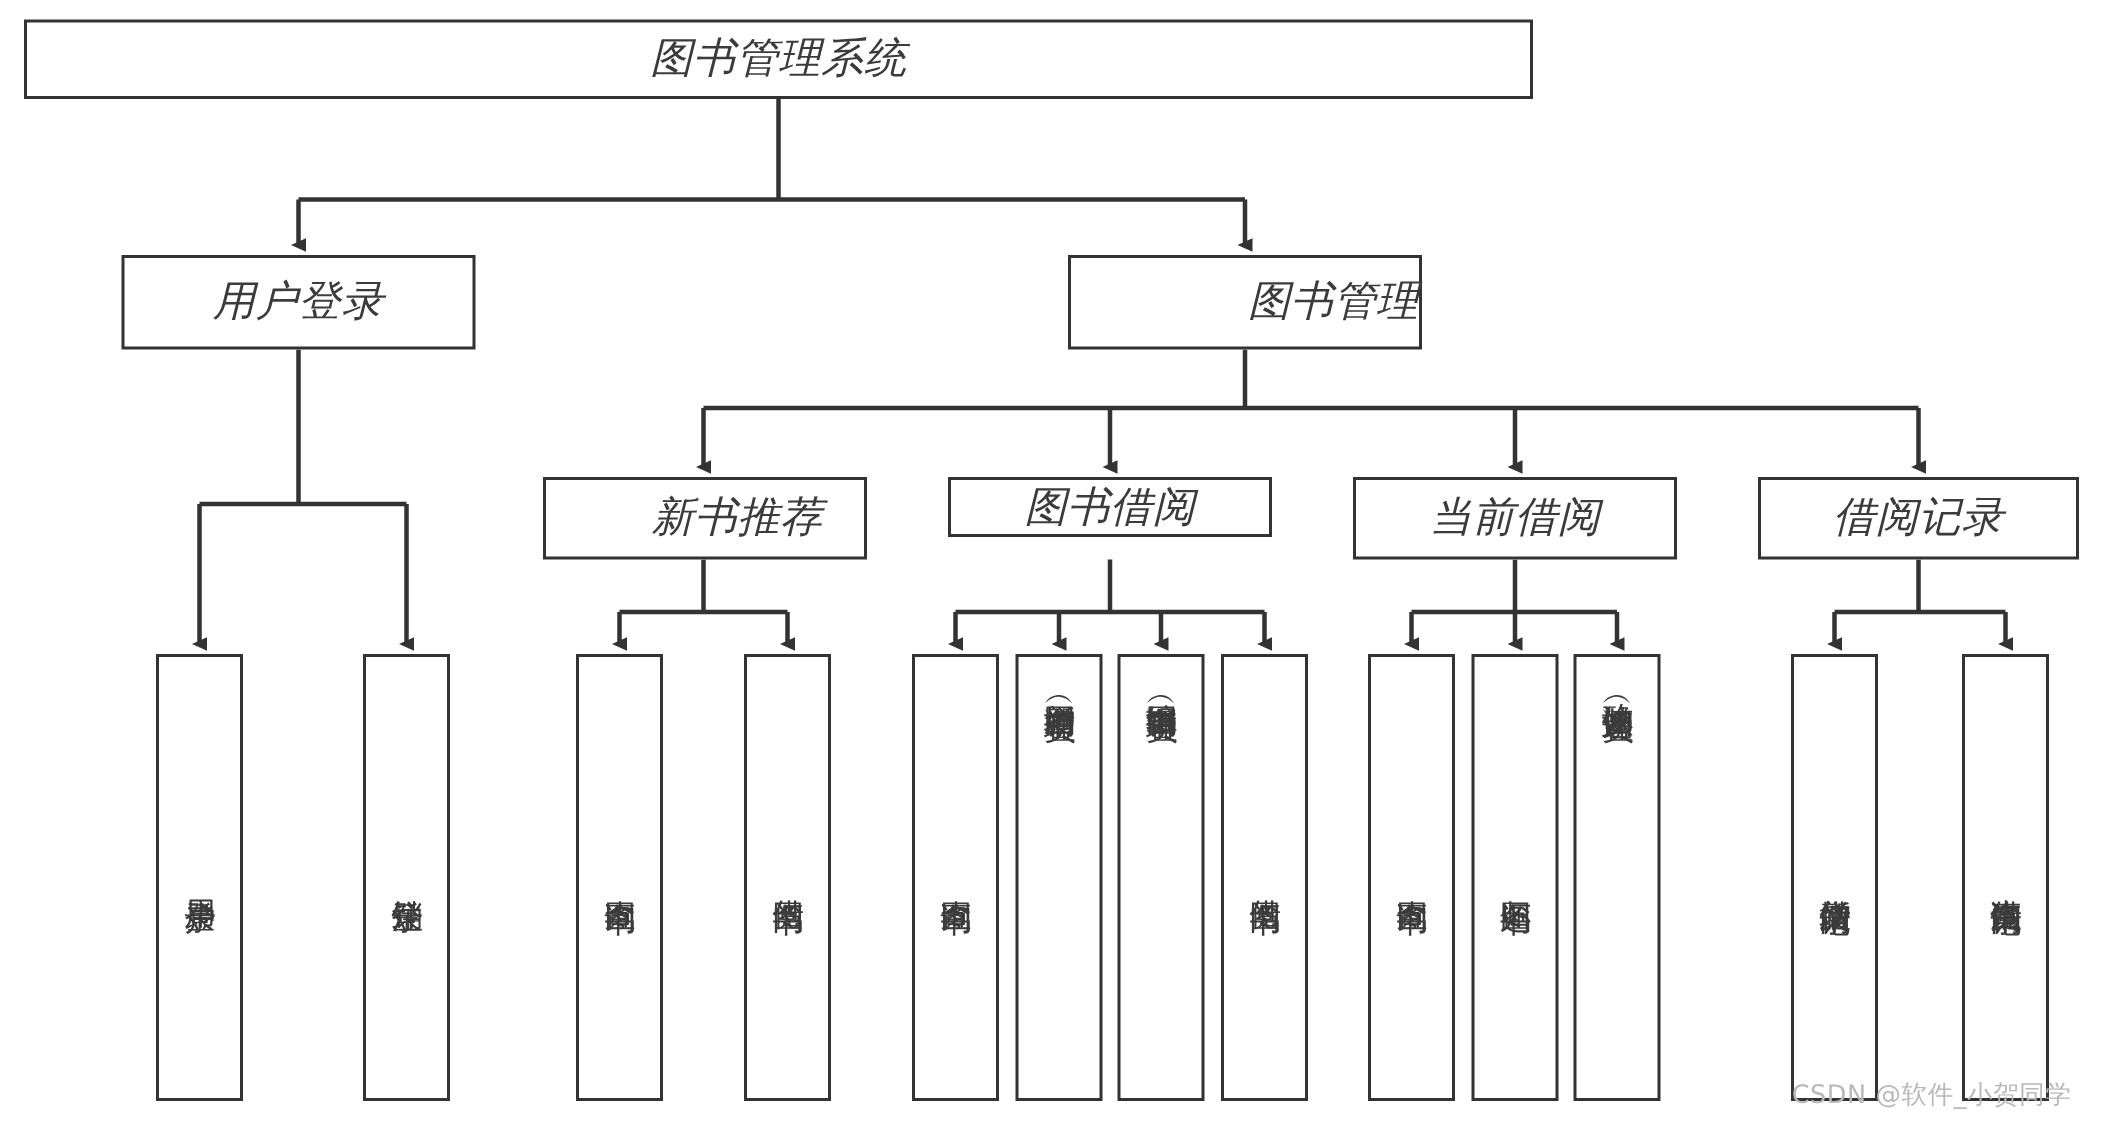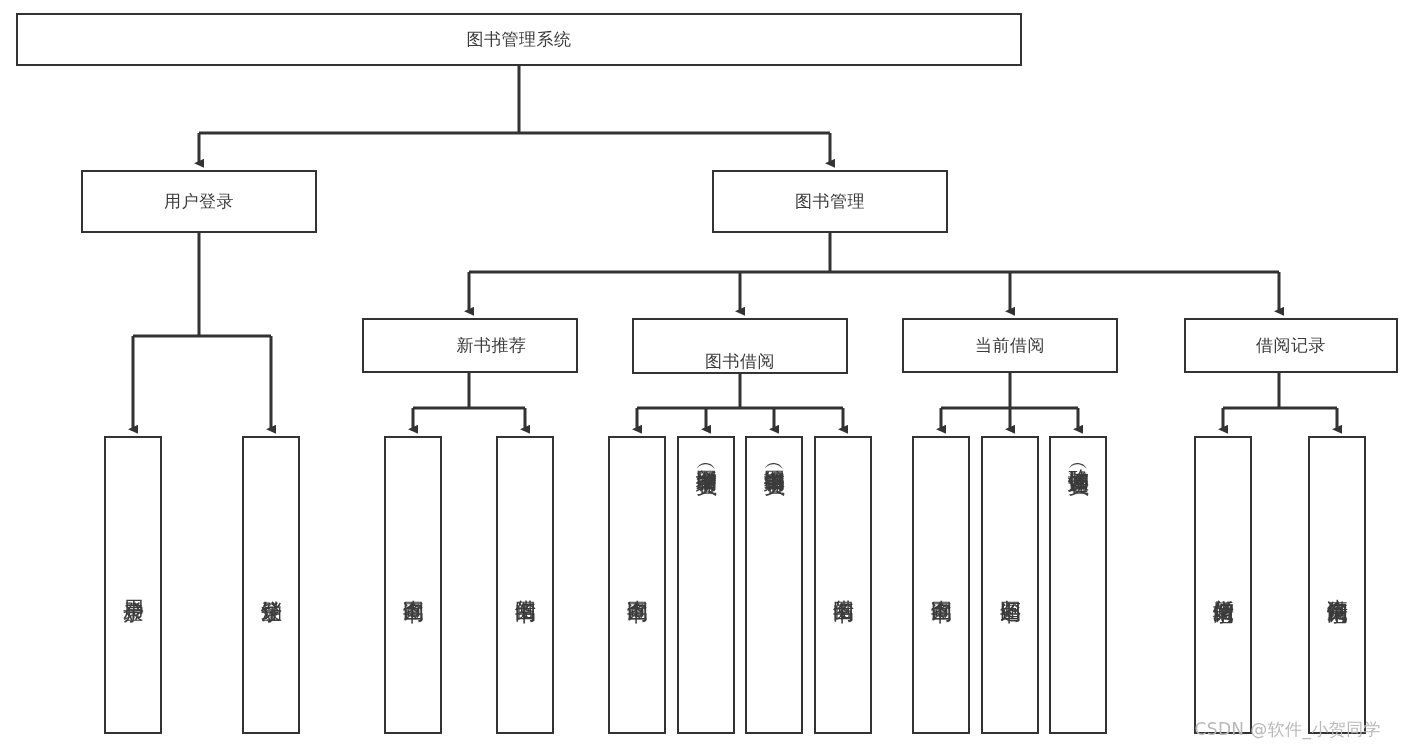--- a/index.html
+++ b/index.html
@@ -35,22 +35,23 @@
     justify-content: center;
     z-index: 2;
   }
   .node-label {
     color: #3b3b3b;
     text-align: center;
     line-height: 1.15;
     white-space: pre;
   }
   .node.horizontal .node-label {
-    font-size: 17px;
+    font-size: 28px;
     letter-spacing: 0.5px;
+    font-style: italic;
   }
   .node.vertical {
     align-items: flex-start;
     padding-top: 14px;
   }
   .node.vertical .node-label {
     writing-mode: vertical-rl;
     text-orientation: upright;
     font-size: 21px;
     line-height: 1.28;
@@ -131,34 +132,34 @@
     </g>
   </svg>
 
   <div class="node horizontal" style="left:16px; top:13px; width:1006px; height:53px;">
     <span class="node-label">图书管理系统</span>
   </div>
 
   <div class="node horizontal" style="left:81px; top:170px; width:236px; height:63px;">
     <span class="node-label">用户登录</span>
   </div>
-  <div class="node horizontal" style="left:712px; top:170px; width:236px; height:63px;">
+  <div class="node horizontal" style="left:712px; top:170px; width:236px; height:63px;justify-content:flex-end;">
     <span class="node-label">图书管理</span>
   </div>
 
   <div class="node horizontal" style="left:362px; top:318px; width:216px; height:55px;padding-left:43px;">
     <span class="node-label">新书推荐</span>
   </div>
-  <div class="node horizontal" style="left:632px; top:318px; width:216px; height:56px;align-items:flex-end;">
+  <div class="node horizontal" style="left:632px; top:318px; width:216px; height:40px;">
     <span class="node-label">图书借阅</span>
   </div>
   <div class="node horizontal" style="left:902px; top:318px; width:216px; height:55px;">
     <span class="node-label">当前借阅</span>
   </div>
-  <div class="node horizontal" style="left:1172px; top:318px; width:214px; height:55px;margin-left:12px;">
+  <div class="node horizontal" style="left:1172px; top:318px; width:214px; height:55px;">
     <span class="node-label">借阅记录</span>
   </div>
 
   <div class="node vertical center-text" style="left:104px; top:436px; width:58px; height:298px;">
     <span class="node-label">用户登录</span>
   </div>
   <div class="node vertical center-text" style="left:242px; top:436px; width:58px; height:298px;">
     <span class="node-label">注销登录</span>
   </div>
 

